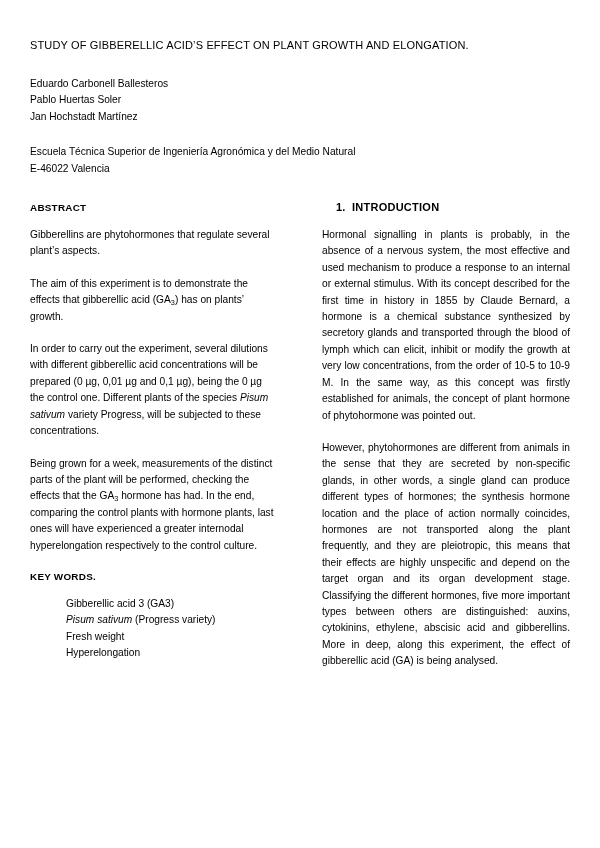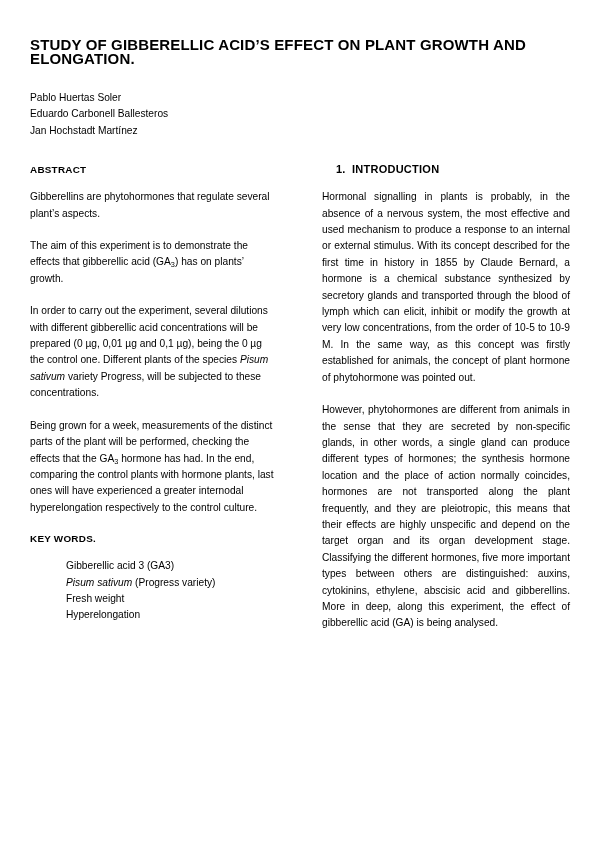--- a/index.html
+++ b/index.html
@@ -20,22 +20,22 @@
     overflow: hidden;
     box-sizing: border-box;
   }
   .content {
     position: absolute;
     left: 30px;
     top: 36px;
     width: 540px;
   }
   .doc-title {
-    font-size: 15px;
-    font-weight: bold;
+    font-size: 11px;
+    font-weight: normal;
     letter-spacing: 0.15px;
     line-height: 14px;
     margin: 0 0 0 0;
     padding-top: 2px;
   }
   .authors {
     margin-top: 24px;
     font-size: 10.2px;
     line-height: 16.4px;
   }
@@ -123,26 +123,28 @@
 </style>
 </head>
 <body>
 
 <div class="page">
   <div class="content">
 
     <h1 class="doc-title">STUDY OF GIBBERELLIC ACID’S EFFECT ON PLANT GROWTH AND ELONGATION.</h1>
 
     <div class="authors">
+      <div>Eduardo Carbonell Ballesteros</div>
       <div>Pablo Huertas Soler</div>
-      <div>Eduardo Carbonell Ballesteros</div>
       <div>Jan Hochstadt Martínez</div>
     </div>
 
     <div class="affiliation">
+      <div>Escuela Técnica Superior de Ingeniería Agronómica y del Medio Natural</div>
+      <div>E-46022 Valencia</div>
     </div>
 
     <div class="columns">
 
       <div class="col-left">
 
         <h2 class="section-head">ABSTRACT</h2>
 
         <p class="para">Gibberellins are phytohormones that regulate several plant’s aspects.</p>
 

